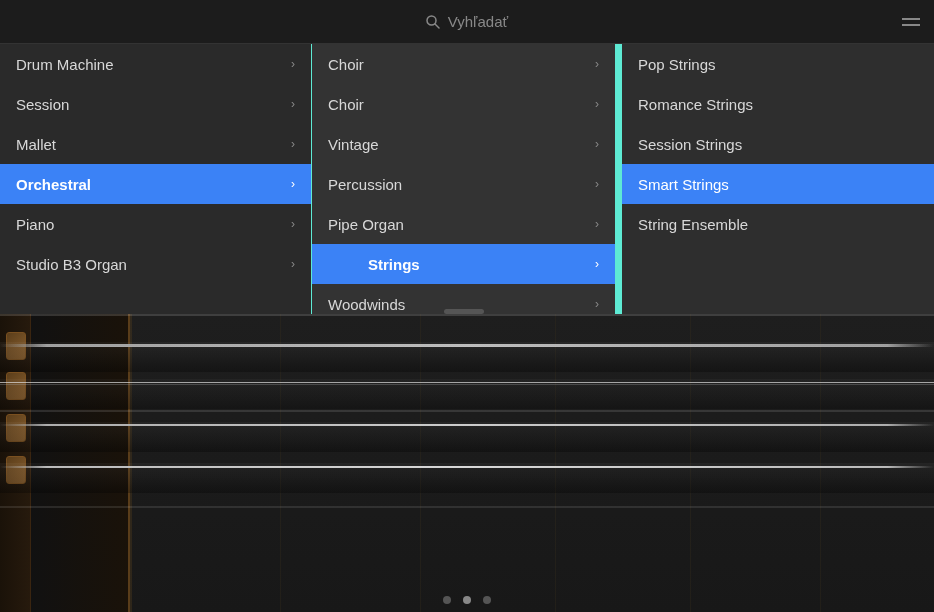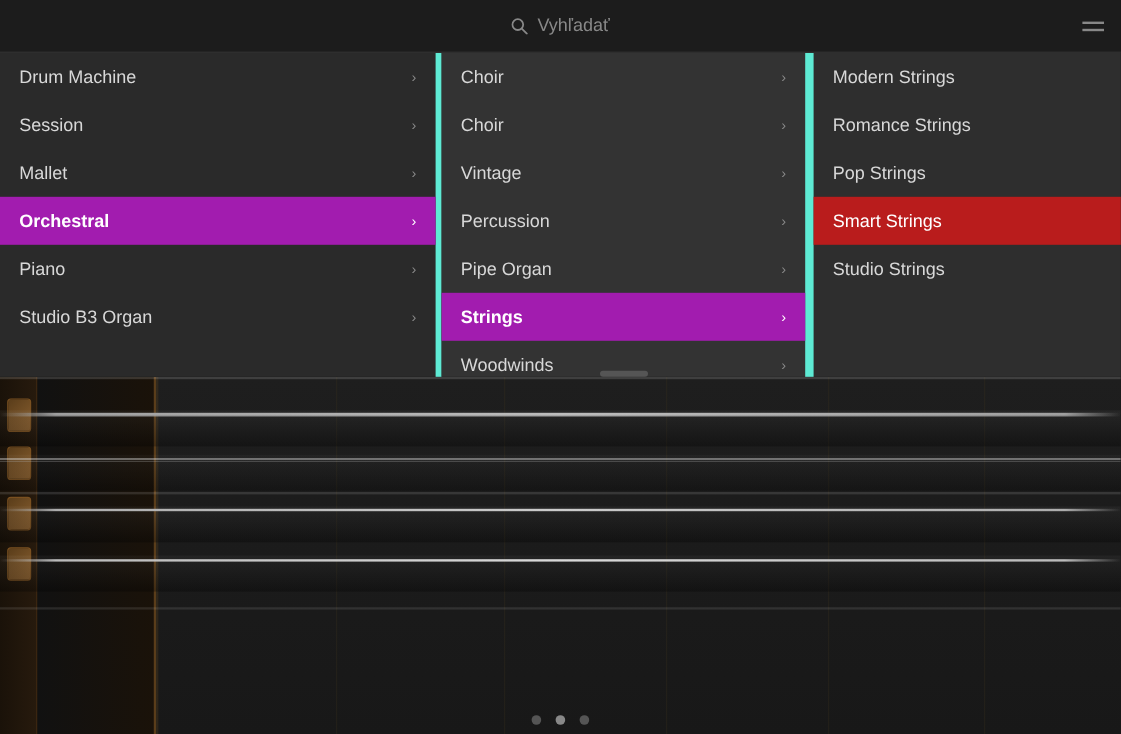--- a/index.html
+++ b/index.html
@@ -56,23 +56,23 @@
       top: 44px;
       left: 0;
       right: 0;
       height: 270px;
       display: flex;
       z-index: 50;
     }
 
     
     .col1 {
-      width: 368px;
+      width: 312px;
       background: #2a2a2a;
-      border-right: 5px solid #5eead4;
+      border-right: 1px solid #5eead4;
       flex-shrink: 0;
     }
 
     
     .col2 {
       width: 310px;
       background: #333;
       border-right: 7px solid #5eead4;
       flex-shrink: 0;
     }
@@ -88,24 +88,24 @@
       align-items: center;
       justify-content: space-between;
       padding: 0 16px;
       height: 40px;
       font-size: 15px;
       color: #d8d8d8;
       cursor: pointer;
       position: relative;
     }
     .menu-item.selected {
-      background: #a21caf;
+      background: #3b82f6;
     }
     .menu-item.highlighted {
-      background: #b91c1c;
+      background: #3b82f6;
       color: #fff;
       align-items: center;
     }
     .menu-item .chevron {
       color: #888;
       font-size: 12px;
     }
     .menu-item .chevron-white {
       color: #fff;
       font-size: 12px;
@@ -267,45 +267,45 @@
     </div>
     <div class="menu-item">
       <span>Percussion</span>
       <span class="chevron">›</span>
     </div>
     <div class="menu-item">
       <span>Pipe Organ</span>
       <span class="chevron">›</span>
     </div>
     <div class="menu-item selected">
-      <span style="color:#fff; font-weight:600;">Strings</span>
+      <span style="color:#fff; font-weight:600;margin-left:40px;">Strings</span>
       <span class="chevron-white">›</span>
     </div>
     <div class="menu-item">
       <span>Woodwinds</span>
       <span class="chevron">›</span>
     </div>
     <div class="drag-handle"></div>
   </div>
 
   <div class="col3">
     <div class="menu-item">
-      <span>Modern Strings</span>
+      <span>Pop Strings</span>
     </div>
     <div class="menu-item">
       <span>Romance Strings</span>
     </div>
     <div class="menu-item">
-      <span>Pop Strings</span>
+      <span>Session Strings</span>
     </div>
     <div class="menu-item highlighted">
       <span>Smart Strings</span>
     </div>
     <div class="menu-item">
-      <span>Studio Strings</span>
+      <span>String Ensemble</span>
     </div>
   </div>
 </div>
 
 <div class="bottom-area">
   <div class="strings-bg">
 
     <div class="guitar-body">
 
       <div class="guitar-peg" style="top: 18px;"></div>

